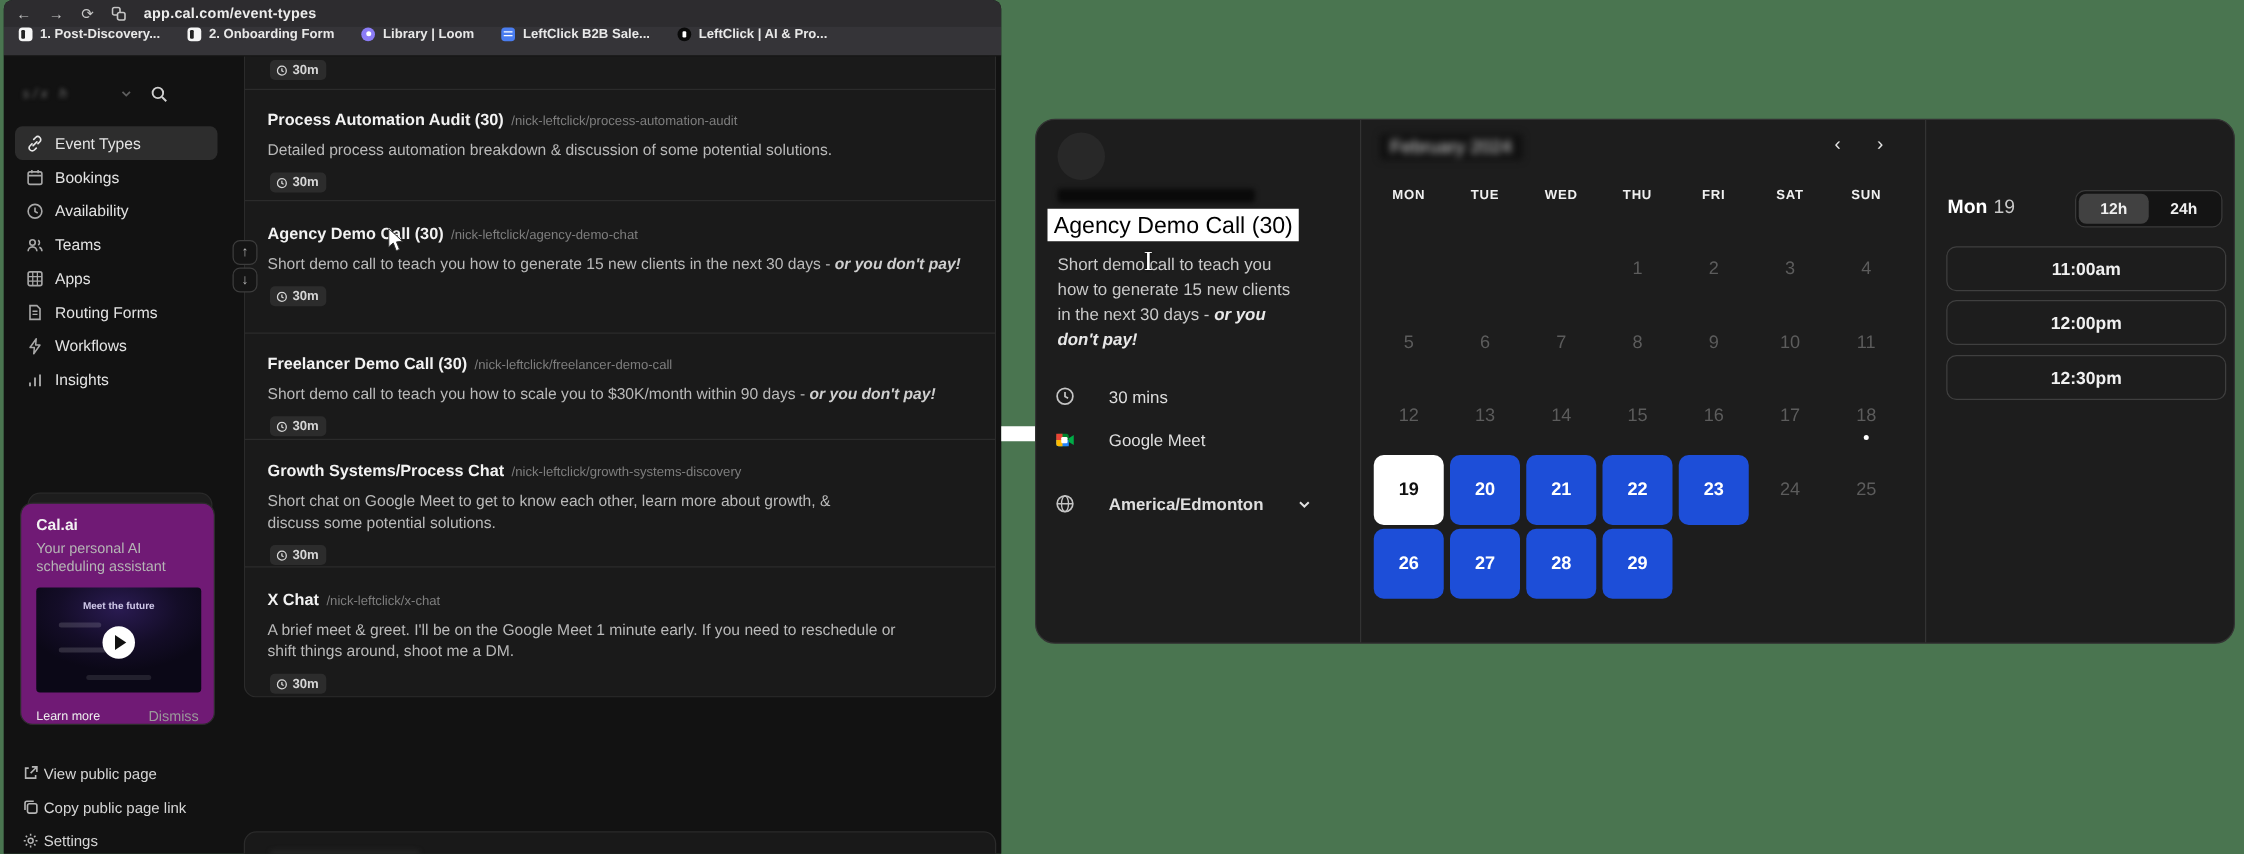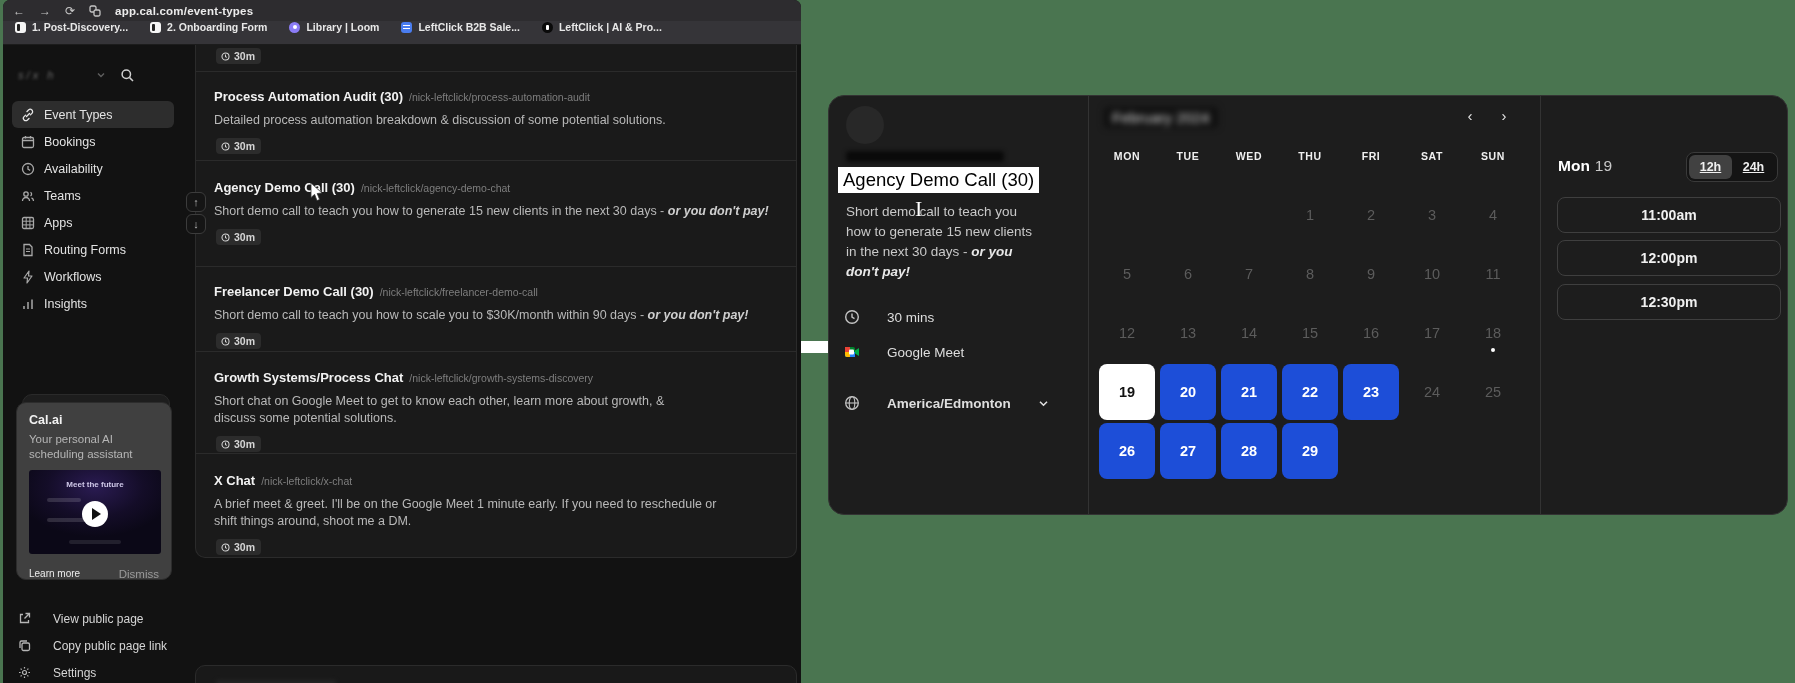--- a/index.html
+++ b/index.html
@@ -30,34 +30,34 @@
   .sidebar { position:absolute; left:5px; top:0; width:170px; height:638px; }
   .side-top { position:absolute; left:10px; top:18px; width:150px; height:24px; display:flex; align-items:center; }
   .faded-logo { width:78px; height:12px; color:#6b6b6b; filter:blur(1.5px); font-size:11px; font-style:italic; overflow:hidden; }
   .side-top svg { flex:0 0 auto; }
   .nav { position:absolute; left:4px; top:56px; width:162px; }
   .nav-item { height:27px; display:flex; align-items:center; gap:9px; padding:0 9px; border-radius:6px; color:#e3e3e3; font-size:12.5px; font-weight:500; }
   .nav-item.active { background:#2d2d2d; }
   .nav-item svg { flex:0 0 auto; }
 
   .promo-stack { left:14px; top:349px; width:148px; height:20px; background:#1d1d1d; border:1px solid #2a2a2a; border-radius:10px; }
-  .promo { left:8px; top:357px; width:156px; height:178px; background:#404040; border:1px solid #2c2c2c; border-radius:10px; padding:10px 12px; }
+  .promo { left:8px; top:357px; width:156px; height:178px; background:#701a75; border:1px solid #2c2c2c; border-radius:10px; padding:10px 12px; }
   .promo-title { color:#f2f2f2; font-size:12.5px; font-weight:bold; }
   .promo-sub { color:#b5b5b5; font-size:11.5px; line-height:15px; margin-top:5px; }
   .thumb { margin-top:8px; width:132px; height:84px; border-radius:3px; background:radial-gradient(80px 50px at 50% 20%, #2a1b52 0%, #140d28 60%, #0b0817 100%); position:relative; overflow:hidden; }
   .thumb-cap { position:absolute; top:10px; width:100%; text-align:center; color:#cfc8e8; font-size:8px; font-weight:bold; }
   .play { position:absolute; left:53px; top:31px; width:26px; height:26px; background:#fff; border-radius:50%; }
   .play::after { content:""; position:absolute; left:10px; top:7px; border-left:9px solid #111; border-top:6px solid transparent; border-bottom:6px solid transparent; }
   .thumb-line { position:absolute; height:4px; border-radius:2px; background:rgba(255,255,255,.14); }
   .promo-actions { display:flex; justify-content:space-between; margin-top:14px; }
   .promo-actions .lm { color:#ececec; font-size:10px; font-weight:500; }
   .promo-actions .dm { color:#9a9a9a; font-size:11.5px; font-weight:500; }
 
   .side-foot { position:absolute; left:10px; top:560px; width:156px; }
-  .foot-item { height:27px; display:flex; align-items:center; gap:22px; color:#d6d6d6; font-size:12px; font-weight:500; }
+  .foot-item { height:27px; display:flex; align-items:center; gap:4px; color:#d6d6d6; font-size:12px; font-weight:500; }
 
   
   .events { position:absolute; left:192px; top:0; width:602px; border:1px solid #2b2b2b; border-top:none; border-radius:0 0 10px 10px; background:#1a1a1a; }
   .ev { border-top:1px solid #2b2b2b; padding:0 16px 0 18px; position:relative; }
   .ev:first-child { border-top:none; }
   .ev-title-row { padding-top:15px; }
   .ev-title { color:#f2f2f2; font-size:13px; font-weight:bold; }
   .ev-slug { color:#7e7e7e; font-size:10.5px; margin-left:6px; }
   .ev-desc { color:#b9b9b9; font-size:12.5px; line-height:17px; margin-top:7px; max-width:568px; }
   .ev-desc em { font-weight:bold; font-style:italic; color:#cfcfcf; }
@@ -90,21 +90,21 @@
   .cal-cell.disabled { color:#5c5c5c; }
   .cal-cell.available { background:#1d4ed8; color:#fff; font-weight:bold; }
   .cal-cell.selected { background:#fff; color:#111; font-weight:bold; }
   .today-dot { position:absolute; left:26px; bottom:9px; width:4px; height:4px; border-radius:50%; background:#fff; }
 
   .bk-slots { flex:1; position:relative;margin-top:48px; }
   .slot-day { position:absolute; left:17px; top:13px; font-size:15.5px; color:#fff; }
   .slot-day b { font-weight:bold; margin-right:5px; }
   .slot-day span { color:#c9c9c9; font-weight:normal; }
   .fmt-toggle { position:absolute; right:9px; top:8px; display:flex; background:#141414; border:1px solid #3a3a3a; border-radius:8px; padding:2px; }
-  .fmt-seg { width:43px; height:24px; display:flex; align-items:center; justify-content:center; color:#f0f0f0; font-size:12.5px; font-weight:bold; border-radius:6px;text-decoration:underline; }
+  .fmt-seg { width:56px; height:24px; display:flex; align-items:center; justify-content:center; color:#f0f0f0; font-size:12.5px; font-weight:bold; border-radius:6px; }
   .fmt-seg.active { background:#414141; }
   .slot { position:absolute; left:16px; width:224px; height:36px; border:1px solid #3f3f3f; border-radius:8px; background:#1d1d1d; color:#f0f0f0; font-size:14px; font-weight:bold; display:flex; align-items:center; justify-content:center; }
   .text-cursor { left:915px; top:196px; color:#fff; font-family:"Liberation Serif", serif; font-size:22px; text-shadow:0 0 2px rgba(0,0,0,.8); }
 
   svg { display:block; }
 </style>
 </head>
 <body>
 
 <div class="abs window">

